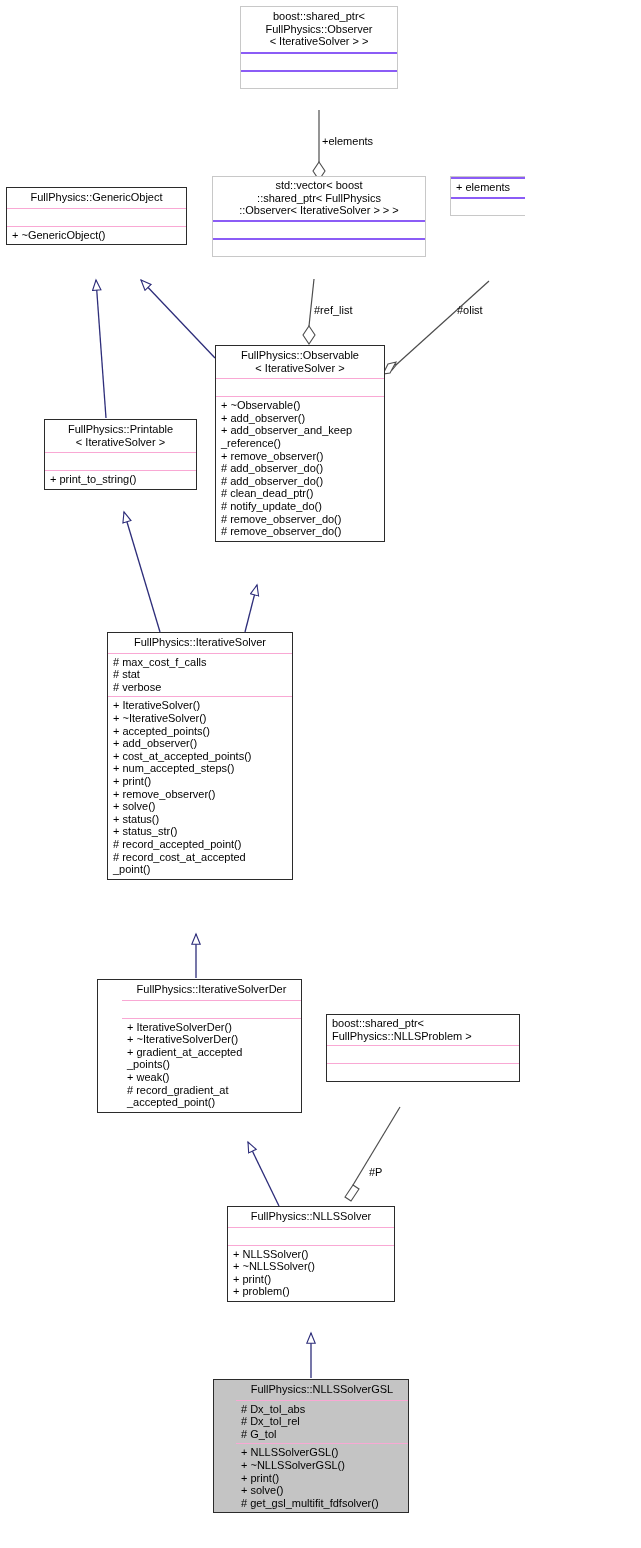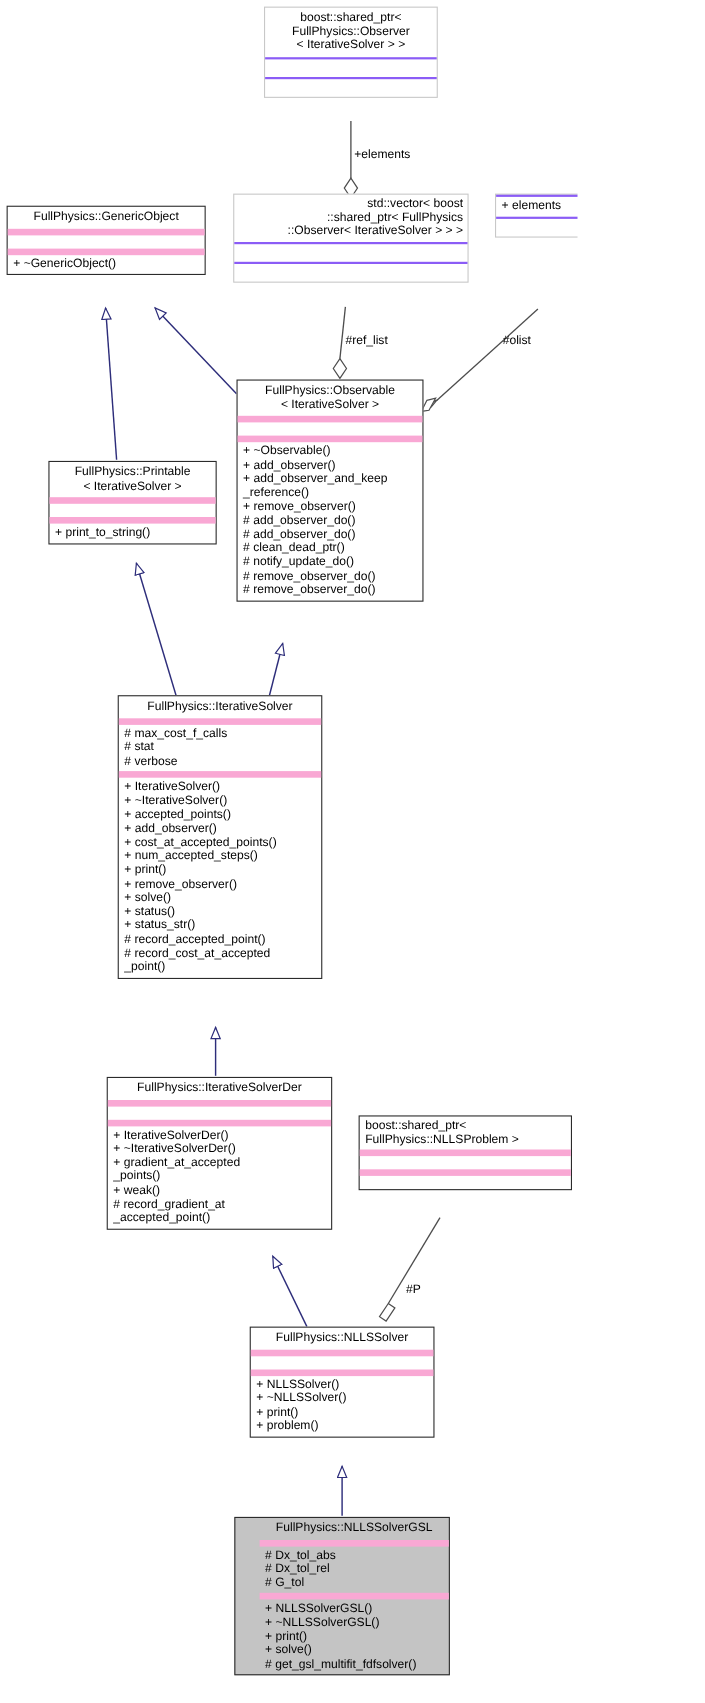--- a/index.html
+++ b/index.html
@@ -44,21 +44,21 @@
   .node .compartment {
     box-sizing: border-box;
     padding: 2px 4px 3px 4px;
   }
   .node .compartment.title {
     text-align: center;
     padding: 3px 4px 4px 4px;
     white-space: pre-line;
   }
   .node .compartment.sep {
-    border-top: 6px solid #f9a8d4;
+    border-top: 1px solid #f9a8d4;
   }
   .node.helper .compartment.sep {
     border-top: 2px solid #8b5cf6;
   }
   .node .compartment.empty {
     height: 18px;
     padding: 0;
   }
   .node .compartment.members {
     white-space: pre-line;
@@ -137,21 +137,21 @@
 
   <div class="node helper" style="left:240px; top:6px; width:158px;">
     <div class="compartment title">boost::shared_ptr&lt;
 FullPhysics::Observer
 &lt; IterativeSolver &gt; &gt;</div>
     <div class="compartment sep empty"></div>
     <div class="compartment sep empty"></div>
   </div>
 
   <div class="node helper" style="left:212px; top:176px; width:214px;">
-    <div class="compartment" style="text-align:right; white-space:pre-line;">std::vector&lt; boost
+    <div class="compartment" style="text-align:center; white-space:pre-line;">std::vector&lt; boost
 ::shared_ptr&lt; FullPhysics
 ::Observer&lt; IterativeSolver &gt; &gt; &gt;</div>
     <div class="compartment sep empty"></div>
     <div class="compartment sep empty"></div>
   </div>
 
   <div class="node helper" style="left:450px; top:176px; width:183px;">
     <div class="compartment sep members">+ elements</div>
     <div class="compartment sep empty"></div>
   </div>
@@ -200,21 +200,21 @@
 + print()
 + remove_observer()
 + solve()
 + status()
 + status_str()
 # record_accepted_point()
 # record_cost_at_accepted
 _point()</div>
   </div>
 
-  <div class="node" style="left:97px; top:979px; width:205px;">
+  <div class="node" style="left:97px; top:979px; width:205px;padding-left:24px;">
     <div class="compartment title">FullPhysics::IterativeSolverDer</div>
     <div class="compartment sep empty"></div>
     <div class="compartment sep members">+ IterativeSolverDer()
 + ~IterativeSolverDer()
 + gradient_at_accepted
 _points()
 + weak()
 # record_gradient_at
 _accepted_point()</div>
   </div>

